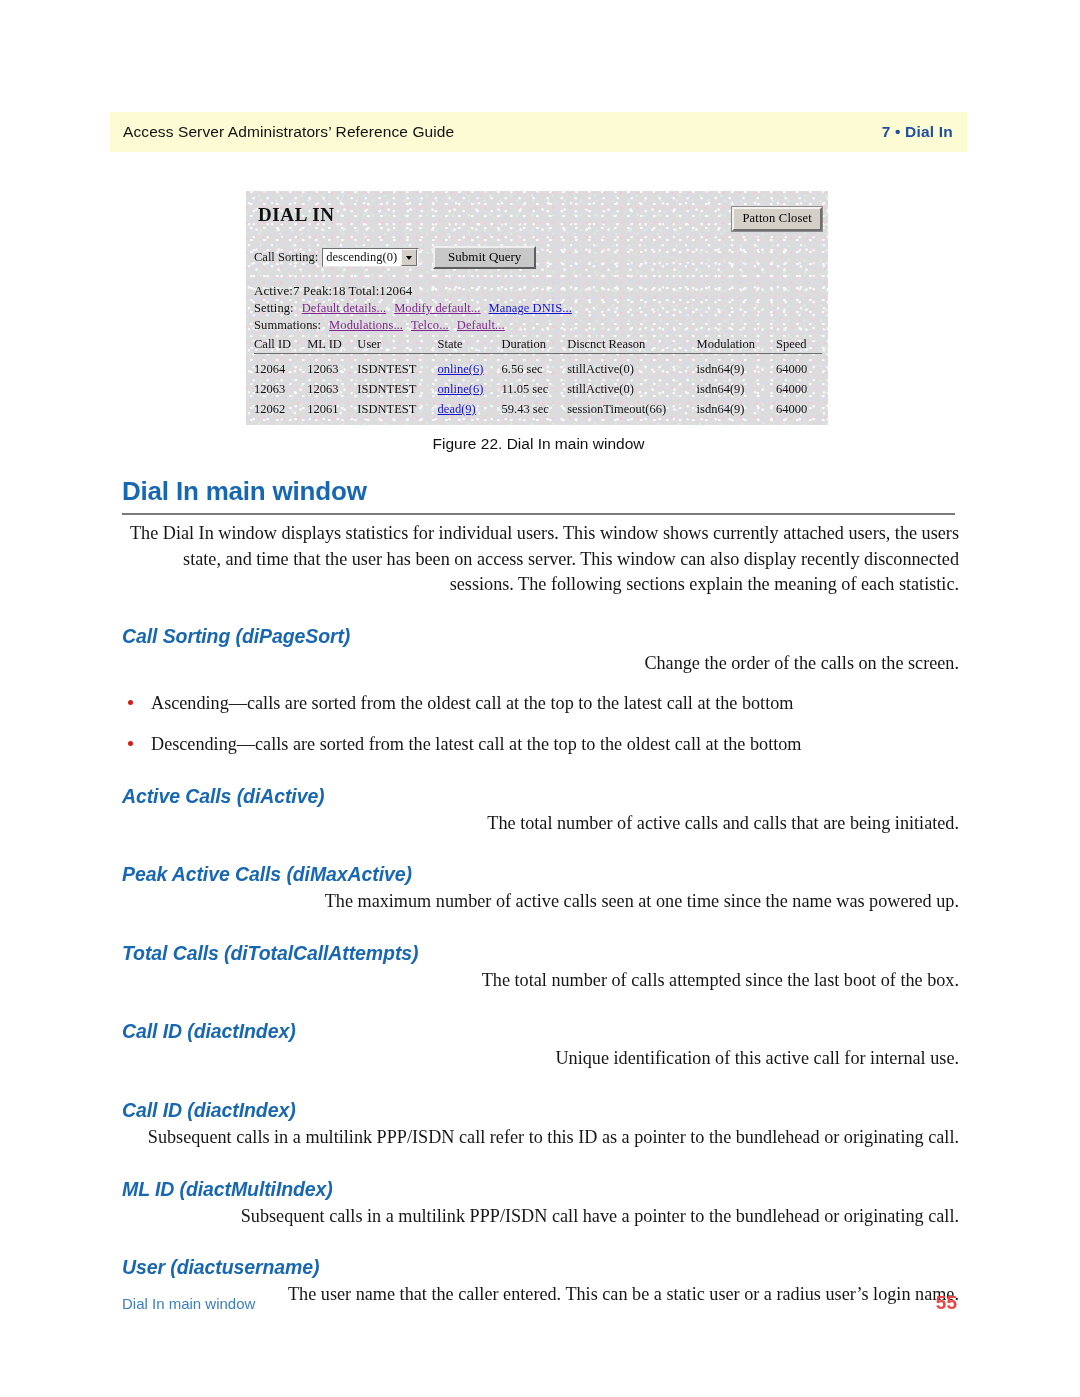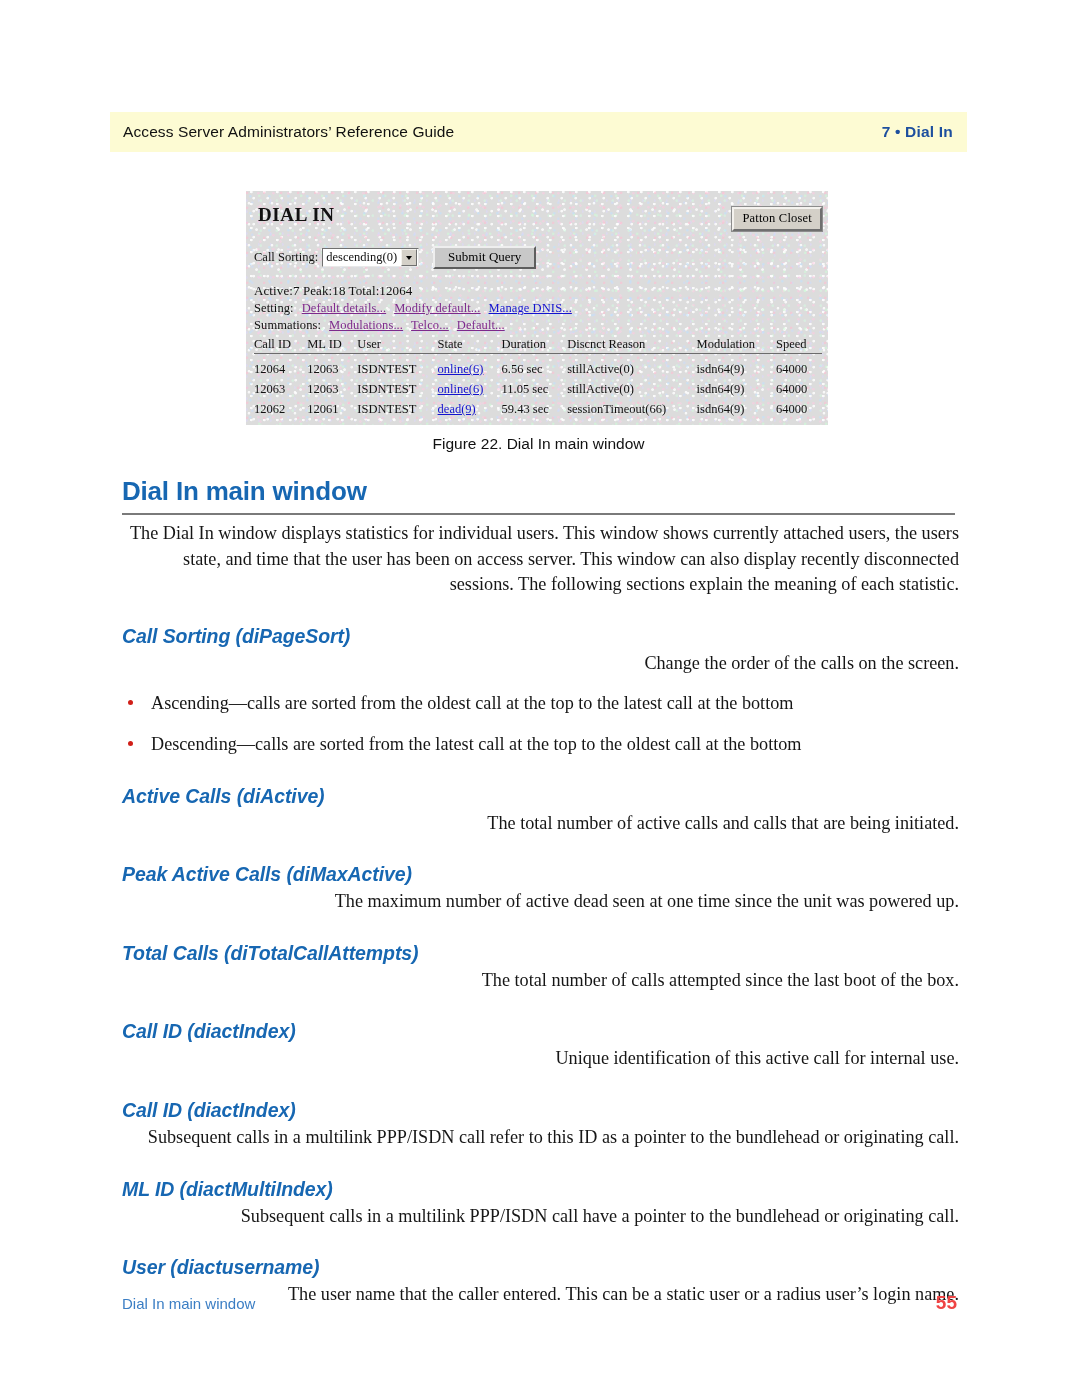--- a/index.html
+++ b/index.html
@@ -416,21 +416,21 @@
   </ul>
 
   <div class="sp-before-sub"></div>
   <h3 class="sub">Active Calls (diActive)</h3>
   <div class="sp-sub-to-body"></div>
   <p class="body">The total number of active calls and calls that are being initiated.</p>
 
   <div class="sp-before-sub"></div>
   <h3 class="sub">Peak Active Calls (diMaxActive)</h3>
   <div class="sp-sub-to-body"></div>
-  <p class="body">The maximum number of active dead seen at one time since the unit was powered up.</p>
+  <p class="body">The maximum number of active calls seen at one time since the name was powered up.</p>
 
   <div class="sp-before-sub"></div>
   <h3 class="sub">Total Calls (diTotalCallAttempts)</h3>
   <div class="sp-sub-to-body"></div>
   <p class="body">The total number of calls attempted since the last boot of the box.</p>
 
   <div class="sp-before-sub"></div>
   <h3 class="sub">Call ID (diactIndex)</h3>
   <div class="sp-sub-to-body"></div>
   <p class="body">Unique identification of this active call for internal use.</p>

